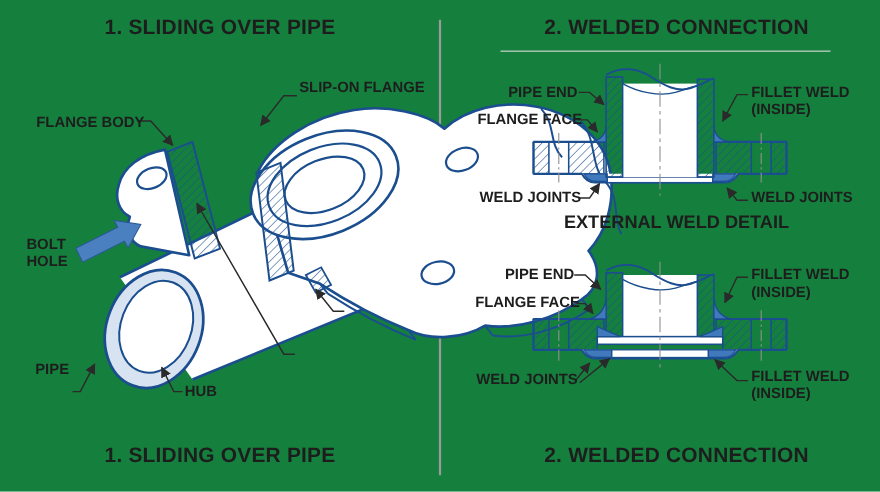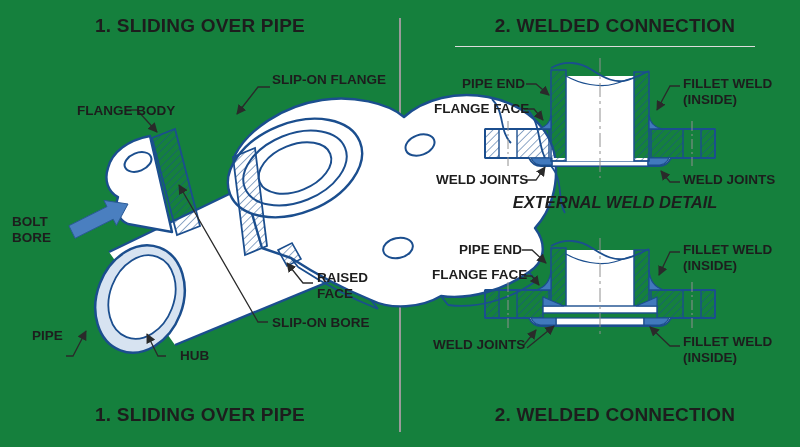--- a/index.html
+++ b/index.html
@@ -86,32 +86,27 @@
         <polyline points="125,110 137,110 157,132" marker-end="url(#ahL)"></polyline>
         <polyline points="313,283 303,283 287,263" marker-end="url(#ahL)"></polyline>
         <polyline points="268,322 258,322 179,185" marker-end="url(#ahL)"></polyline>
         <polyline points="66,356 73,356 86,331" marker-end="url(#ahL)"></polyline>
         <polyline points="166,356 158,356 147,334" marker-end="url(#ahL)"></polyline>
       </g>
     </g>
   </svg>
 
   <div class="lbl" style="left:272px;top:72px;">SLIP-ON FLANGE</div>
-  <div class="lbl" style="left:33px;top:103px;margin-left:44px;">FLANGE BODY</div>
-  <div class="lbl" style="left:12px;top:214px;">
+  <div class="lbl" style="left:33px;top:103px;">FLANGE BODY</div>
+  <div class="lbl" style="left:24px;top:214px;">
     <div>BOLT</div>
-    <div>BORE</div>
-  </div>
-  <div class="lbl" style="left:317px;top:270px;">
-    <div>RAISED</div>
-    <div>FACE</div>
-  </div>
-  <div class="lbl" style="left:272px;top:315px;">SLIP-ON BORE</div>
+    <div>HOLE</div>
+  </div>
   <div class="lbl" style="left:32px;top:328px;">PIPE</div>
-  <div class="lbl" style="left:180px;top:348px;">HUB</div>
+  <div class="lbl" style="left:168px;top:348px;">HUB</div>
 
   <svg style="left:430px;top:55px;" width="370" height="165" viewBox="0 0 370 165">
     <defs>
       <pattern id="h_ext" width="5.5" height="5.5" patternUnits="userSpaceOnUse" patternTransform="rotate(45)">
         <line x1="0" y1="0" x2="0" y2="5.5" stroke="#1b4e8e" stroke-width="1"></line>
       </pattern>
       <marker id="ahE" viewBox="0 0 10 10" refX="9" refY="5" markerWidth="7.5" markerHeight="7.5" orient="auto">
         <path d="M0,0 L10,5 L0,10 Z" fill="#2a2a2a"></path>
       </marker>
     </defs>
@@ -158,21 +153,21 @@
   </svg>
 
   <div class="lbl" style="left:462px;top:76px;">PIPE END</div>
   <div class="lbl" style="left:434px;top:101px;">FLANGE FACE</div>
   <div class="lbl" style="left:683px;top:76px;">
     <div>FILLET WELD</div>
     <div>(INSIDE)</div>
   </div>
   <div class="lbl" style="left:436px;top:172px;">WELD JOINTS</div>
   <div class="lbl" style="left:683px;top:172px;">WELD JOINTS</div>
-  <div class="caption" style="left:430px;top:193px;width:370px;font-style:italic;">EXTERNAL WELD DETAIL</div>
+  <div class="caption" style="left:430px;top:193px;width:370px;">EXTERNAL WELD DETAIL</div>
 
   <svg style="left:430px;top:232px;" width="370" height="145" viewBox="0 0 370 145">
     <defs>
       <pattern id="h_int" width="5.5" height="5.5" patternUnits="userSpaceOnUse" patternTransform="rotate(45)">
         <line x1="0" y1="0" x2="0" y2="5.5" stroke="#1b4e8e" stroke-width="1"></line>
       </pattern>
       <marker id="ahI" viewBox="0 0 10 10" refX="9" refY="5" markerWidth="7.5" markerHeight="7.5" orient="auto">
         <path d="M0,0 L10,5 L0,10 Z" fill="#2a2a2a"></path>
       </marker>
     </defs>

